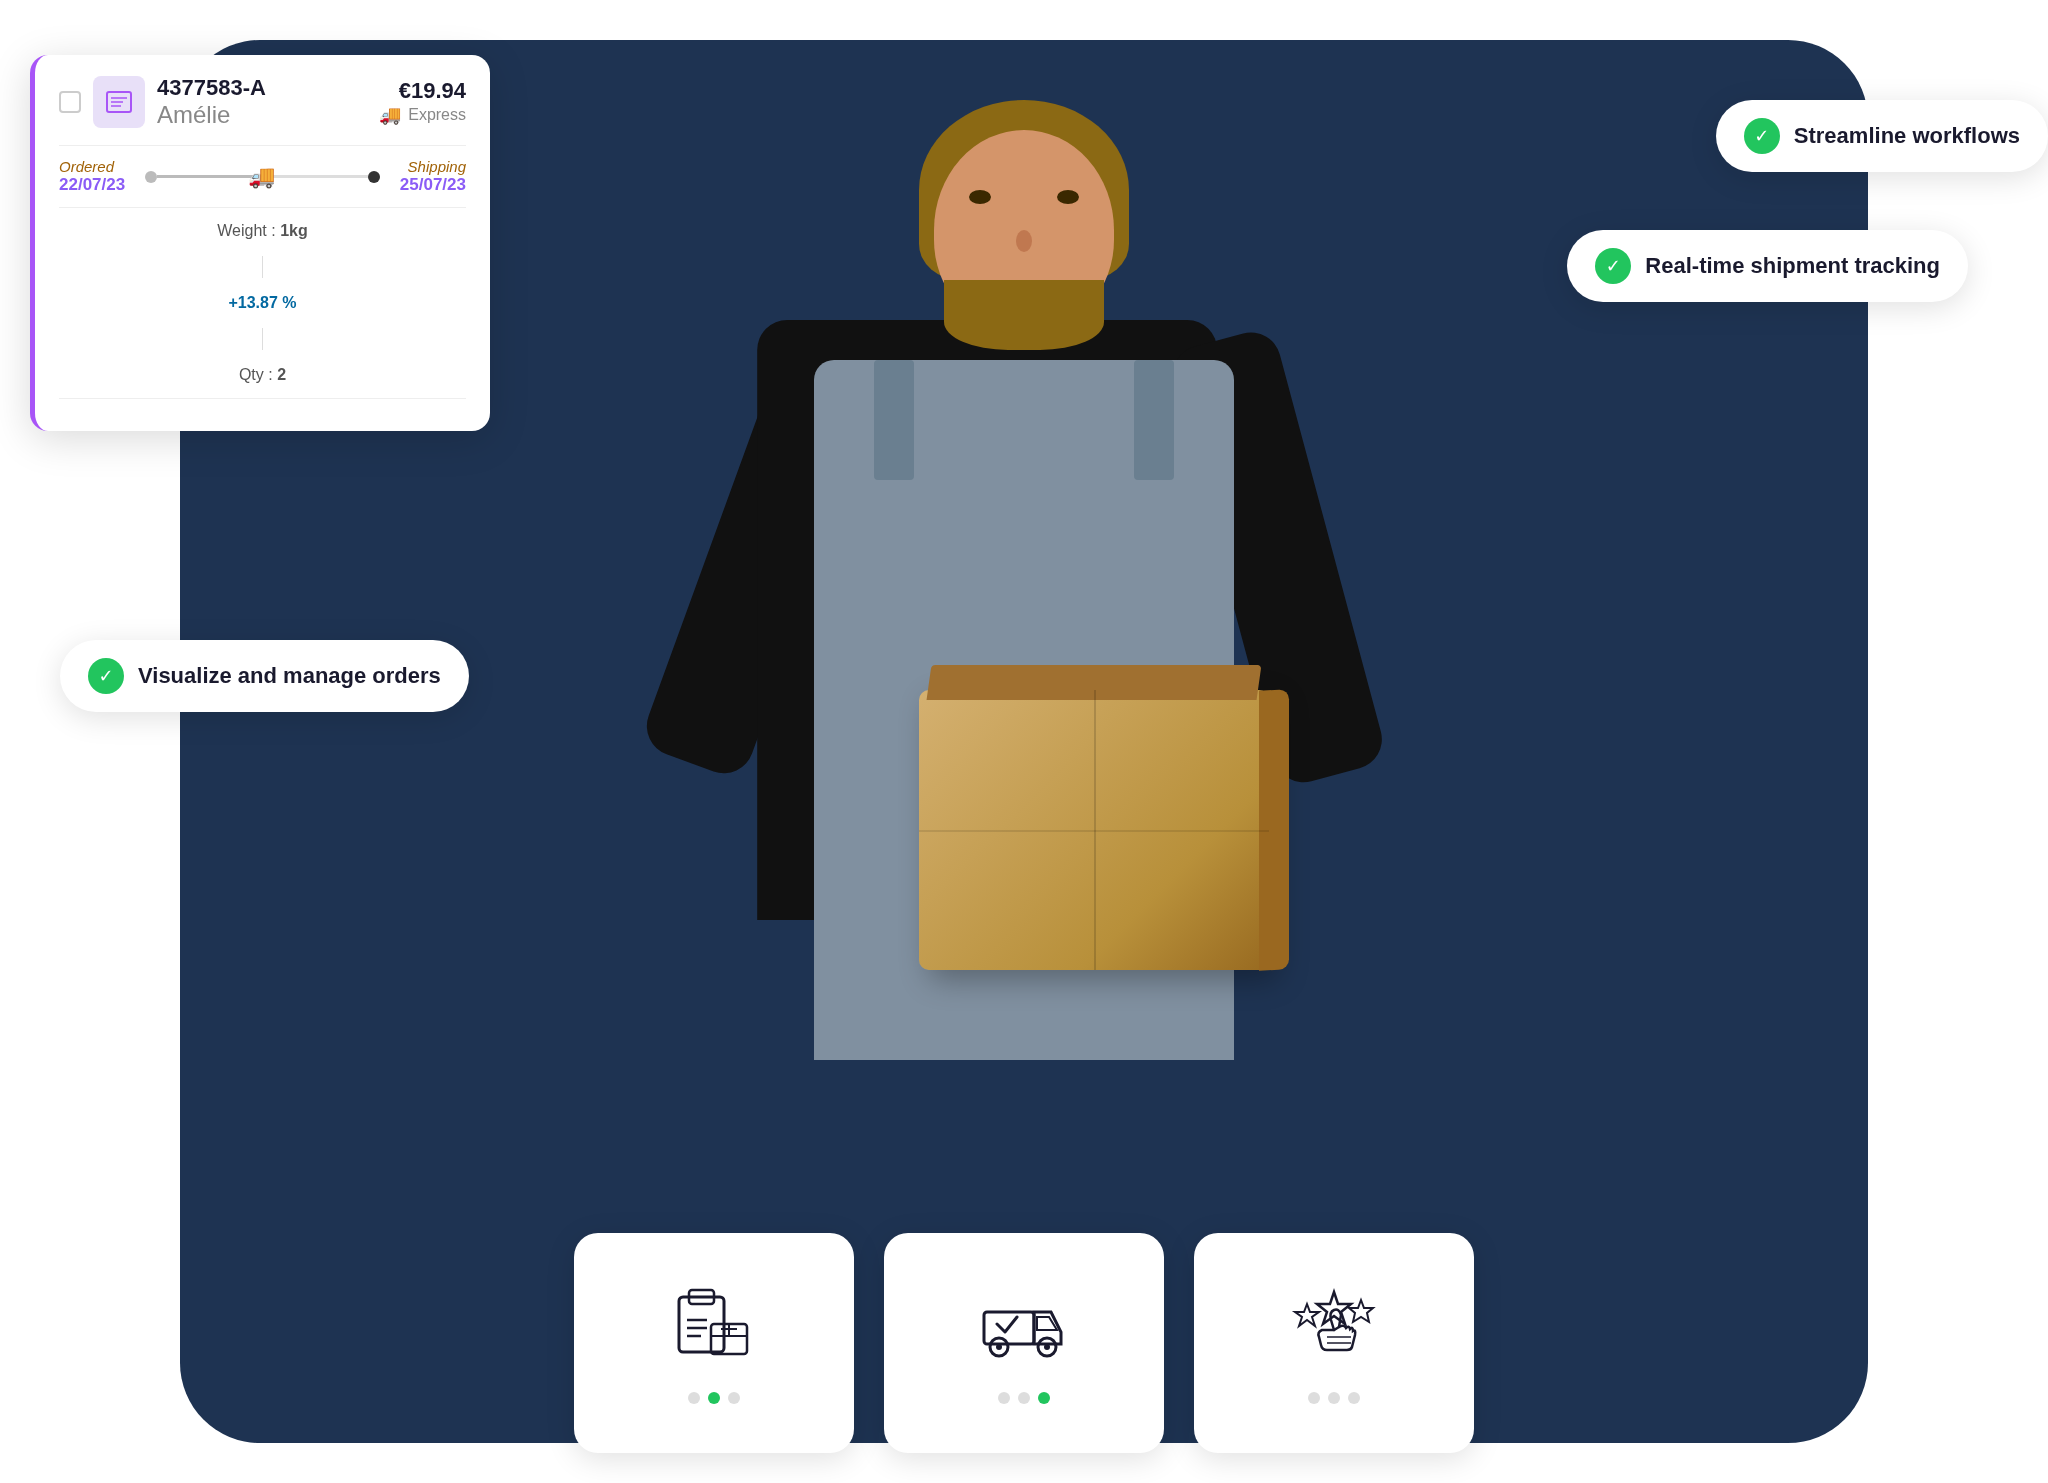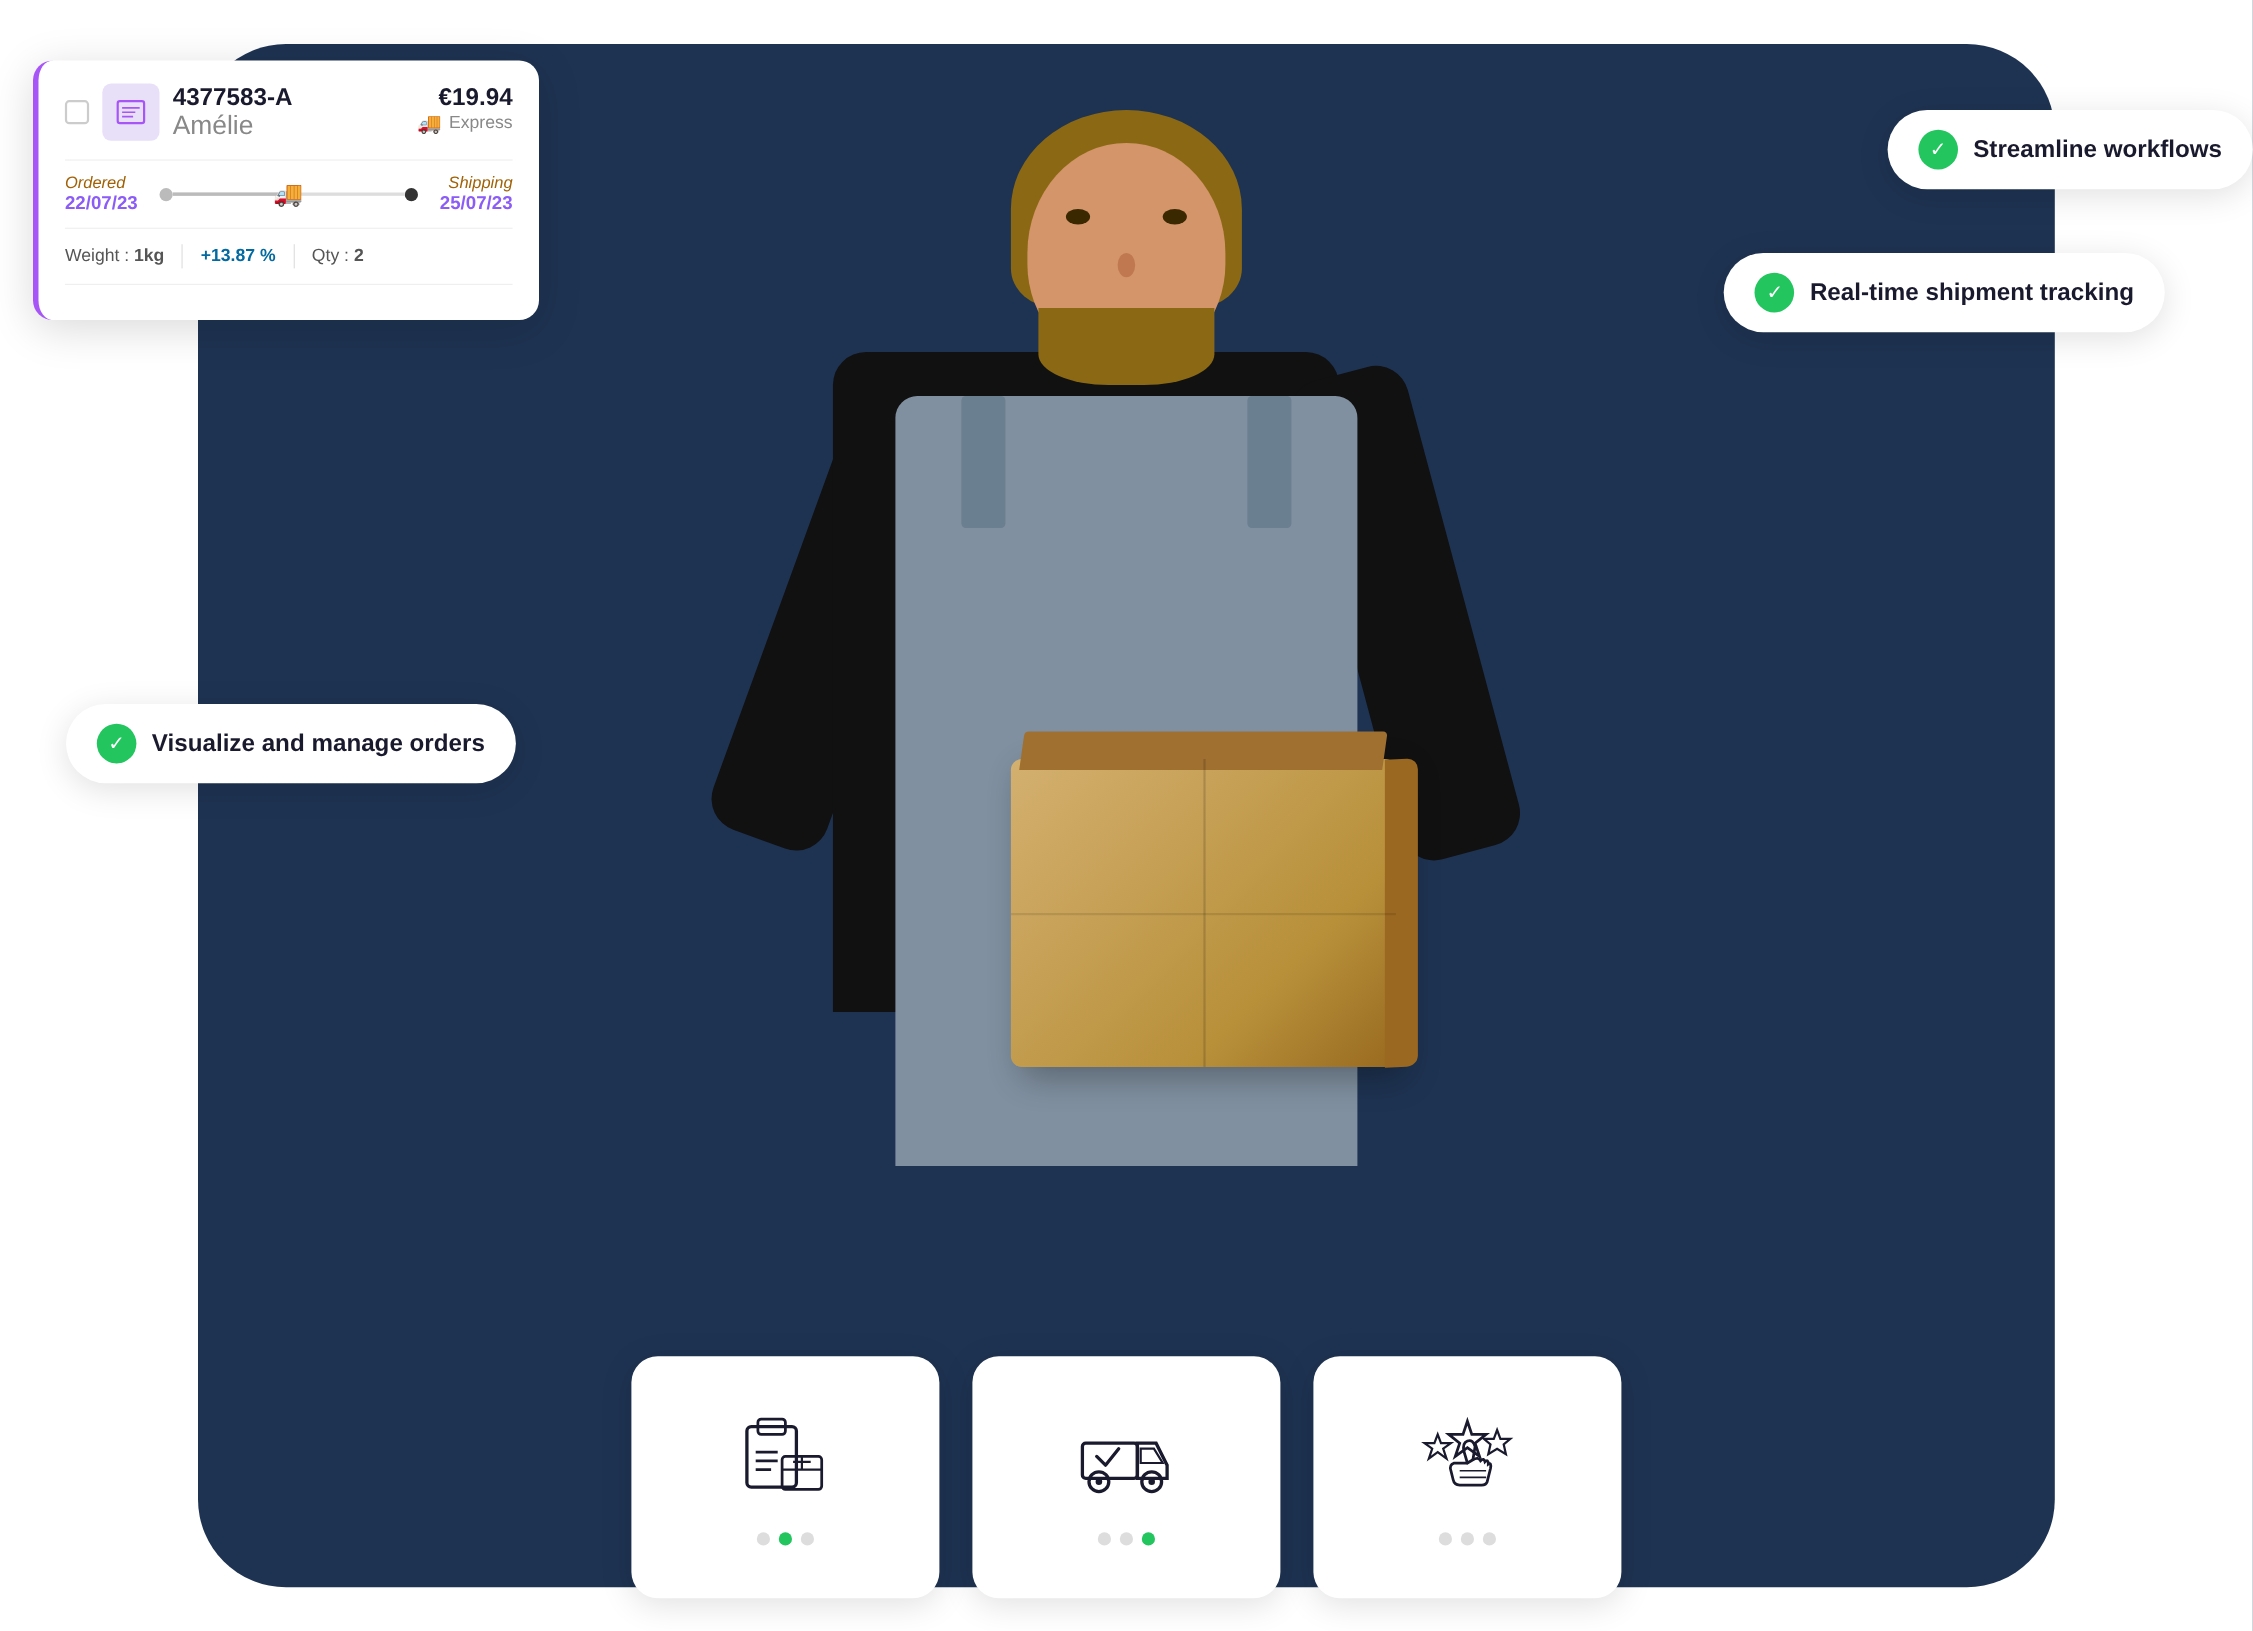--- a/index.html
+++ b/index.html
@@ -24,21 +24,21 @@
       background: #fff;
       border-radius: 18px;
       box-shadow: 0 8px 40px rgba(0,0,0,0.15);
       padding: 20px 24px;
       border-left: 5px solid #a855f7;
       z-index: 10;
     }
 
     .order-card-header {
       display: flex;
-      align-items: flex-start;
+      align-items: center;
       justify-content: space-between;
       margin-bottom: 16px;
     }
 
     .order-card-left {
       display: flex;
       align-items: center;
       gap: 12px;
     }
 
@@ -174,20 +174,21 @@
     }
 
     .order-details-row {
       display: flex;
       align-items: center;
       gap: 16px;
       padding: 14px 0;
       border-top: 1px solid #eee;
       border-bottom: 1px solid #eee;
       margin: 12px 0;
+      flex-direction: column;
     }
 
     .detail-item {
       font-size: 16px;
       color: #555;
     }
 
     .detail-sep {
       width: 1px;
       height: 22px;

